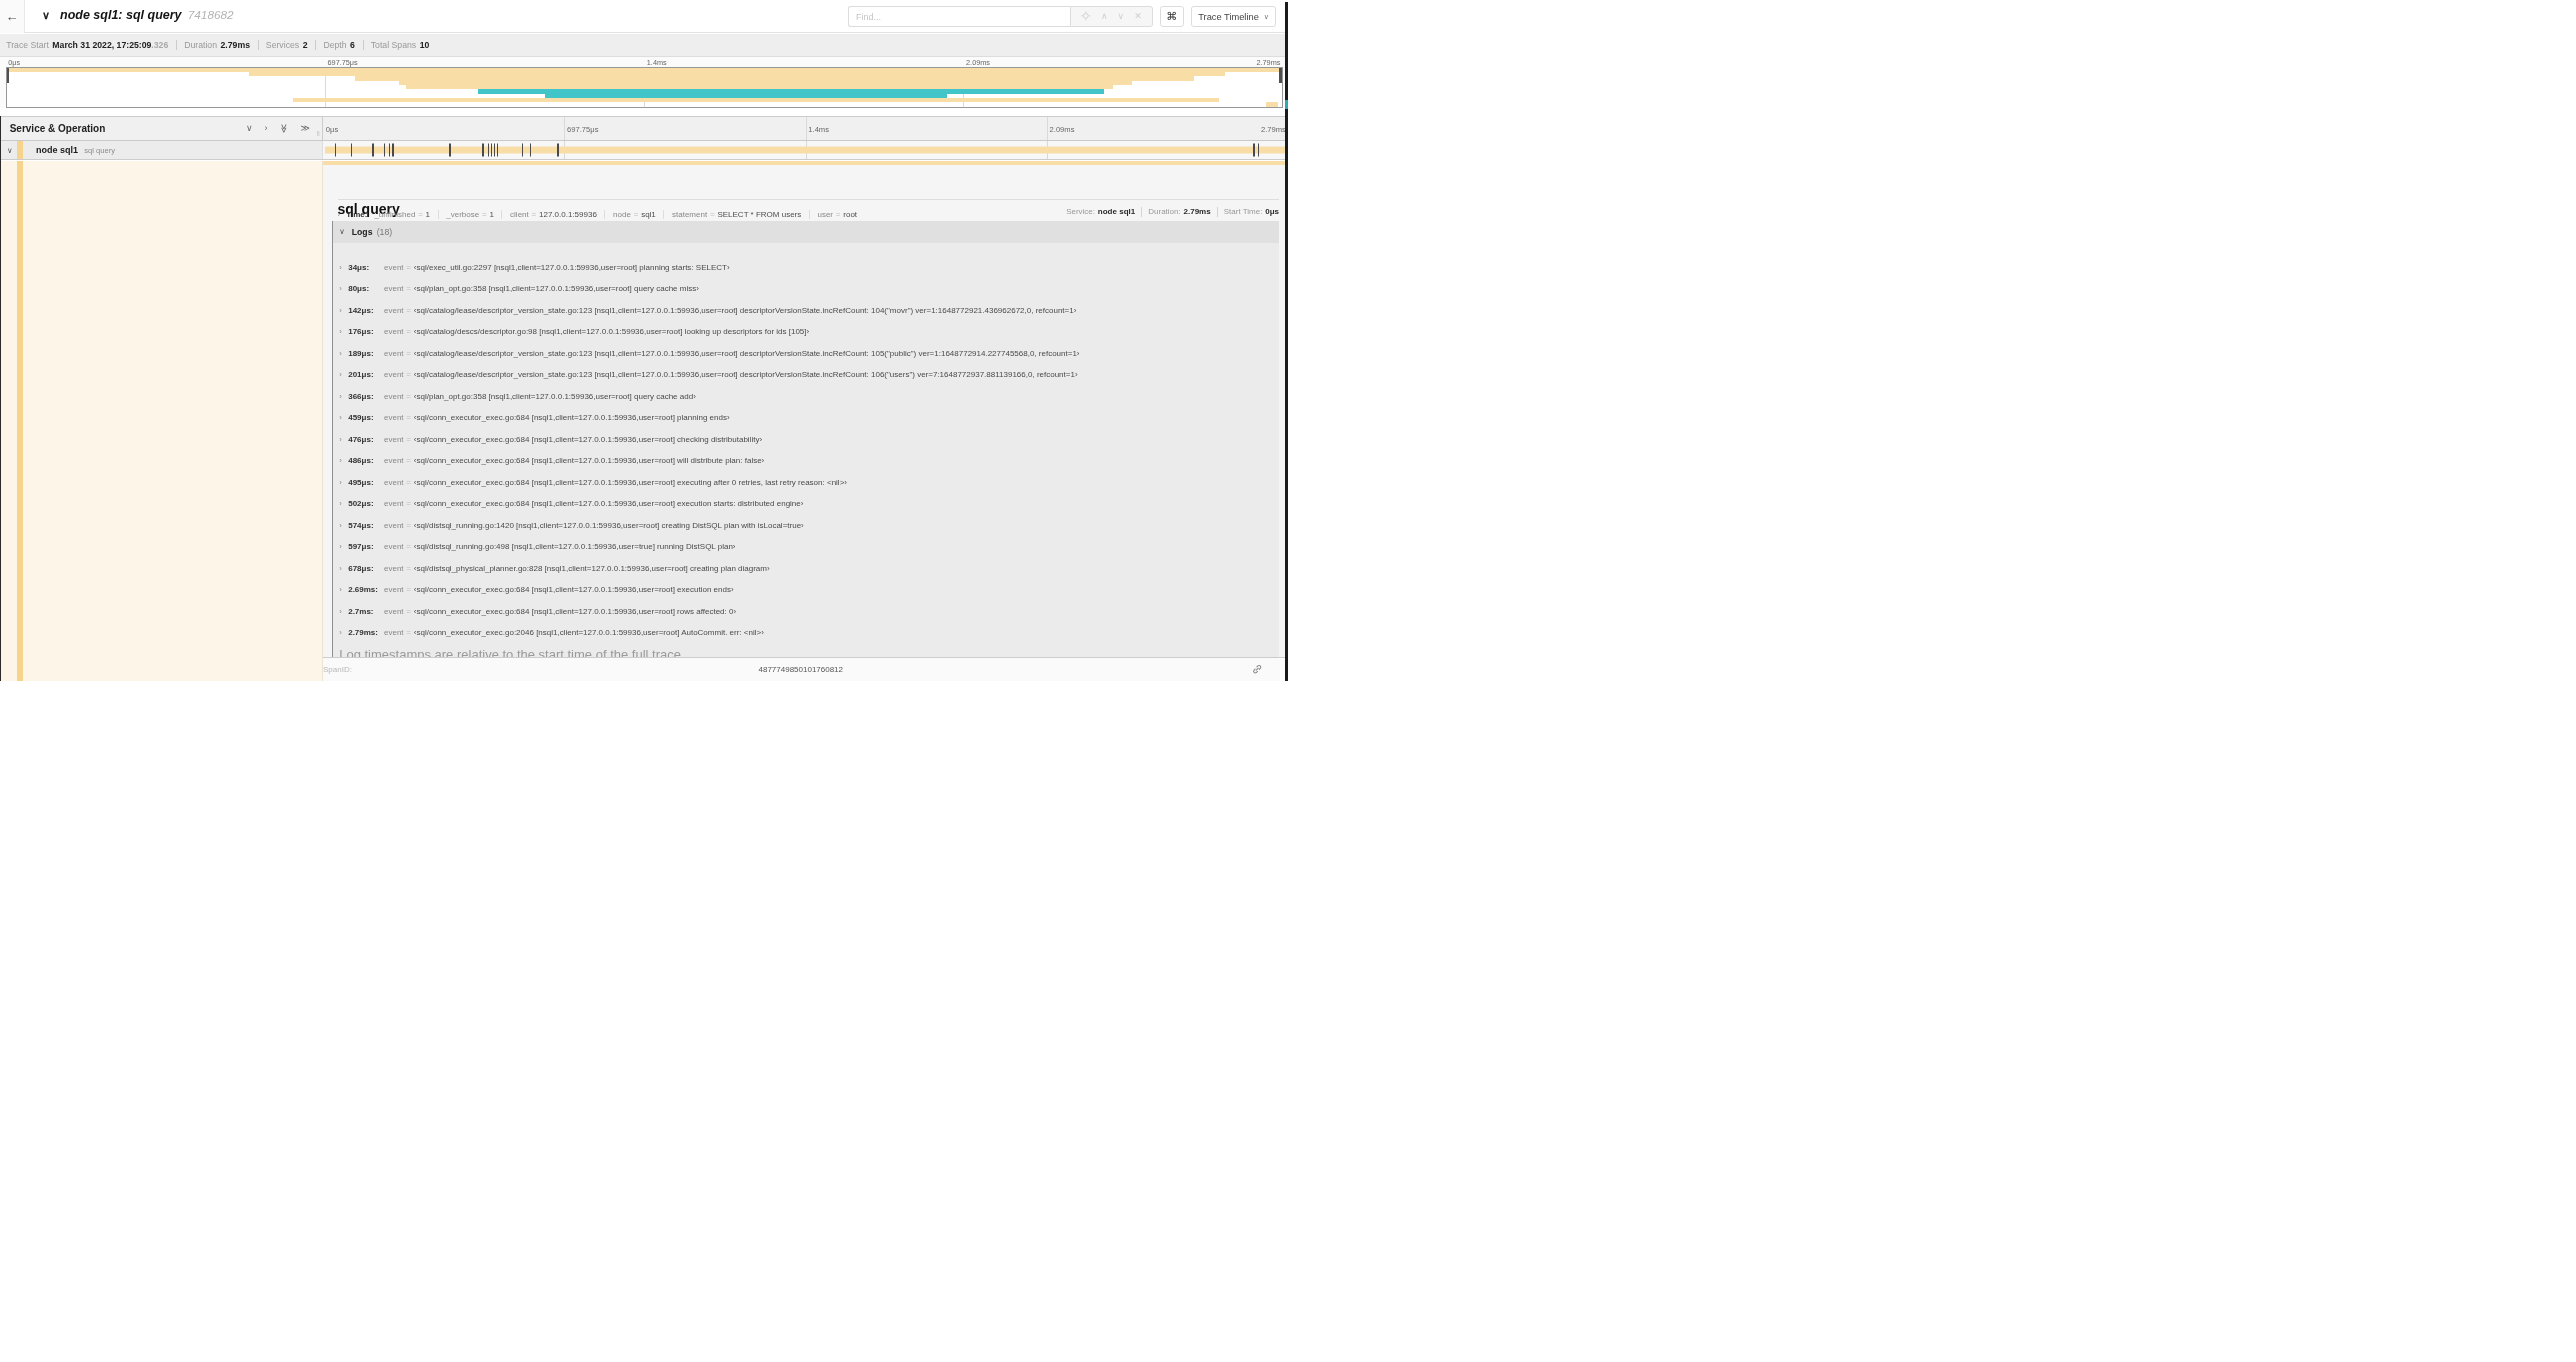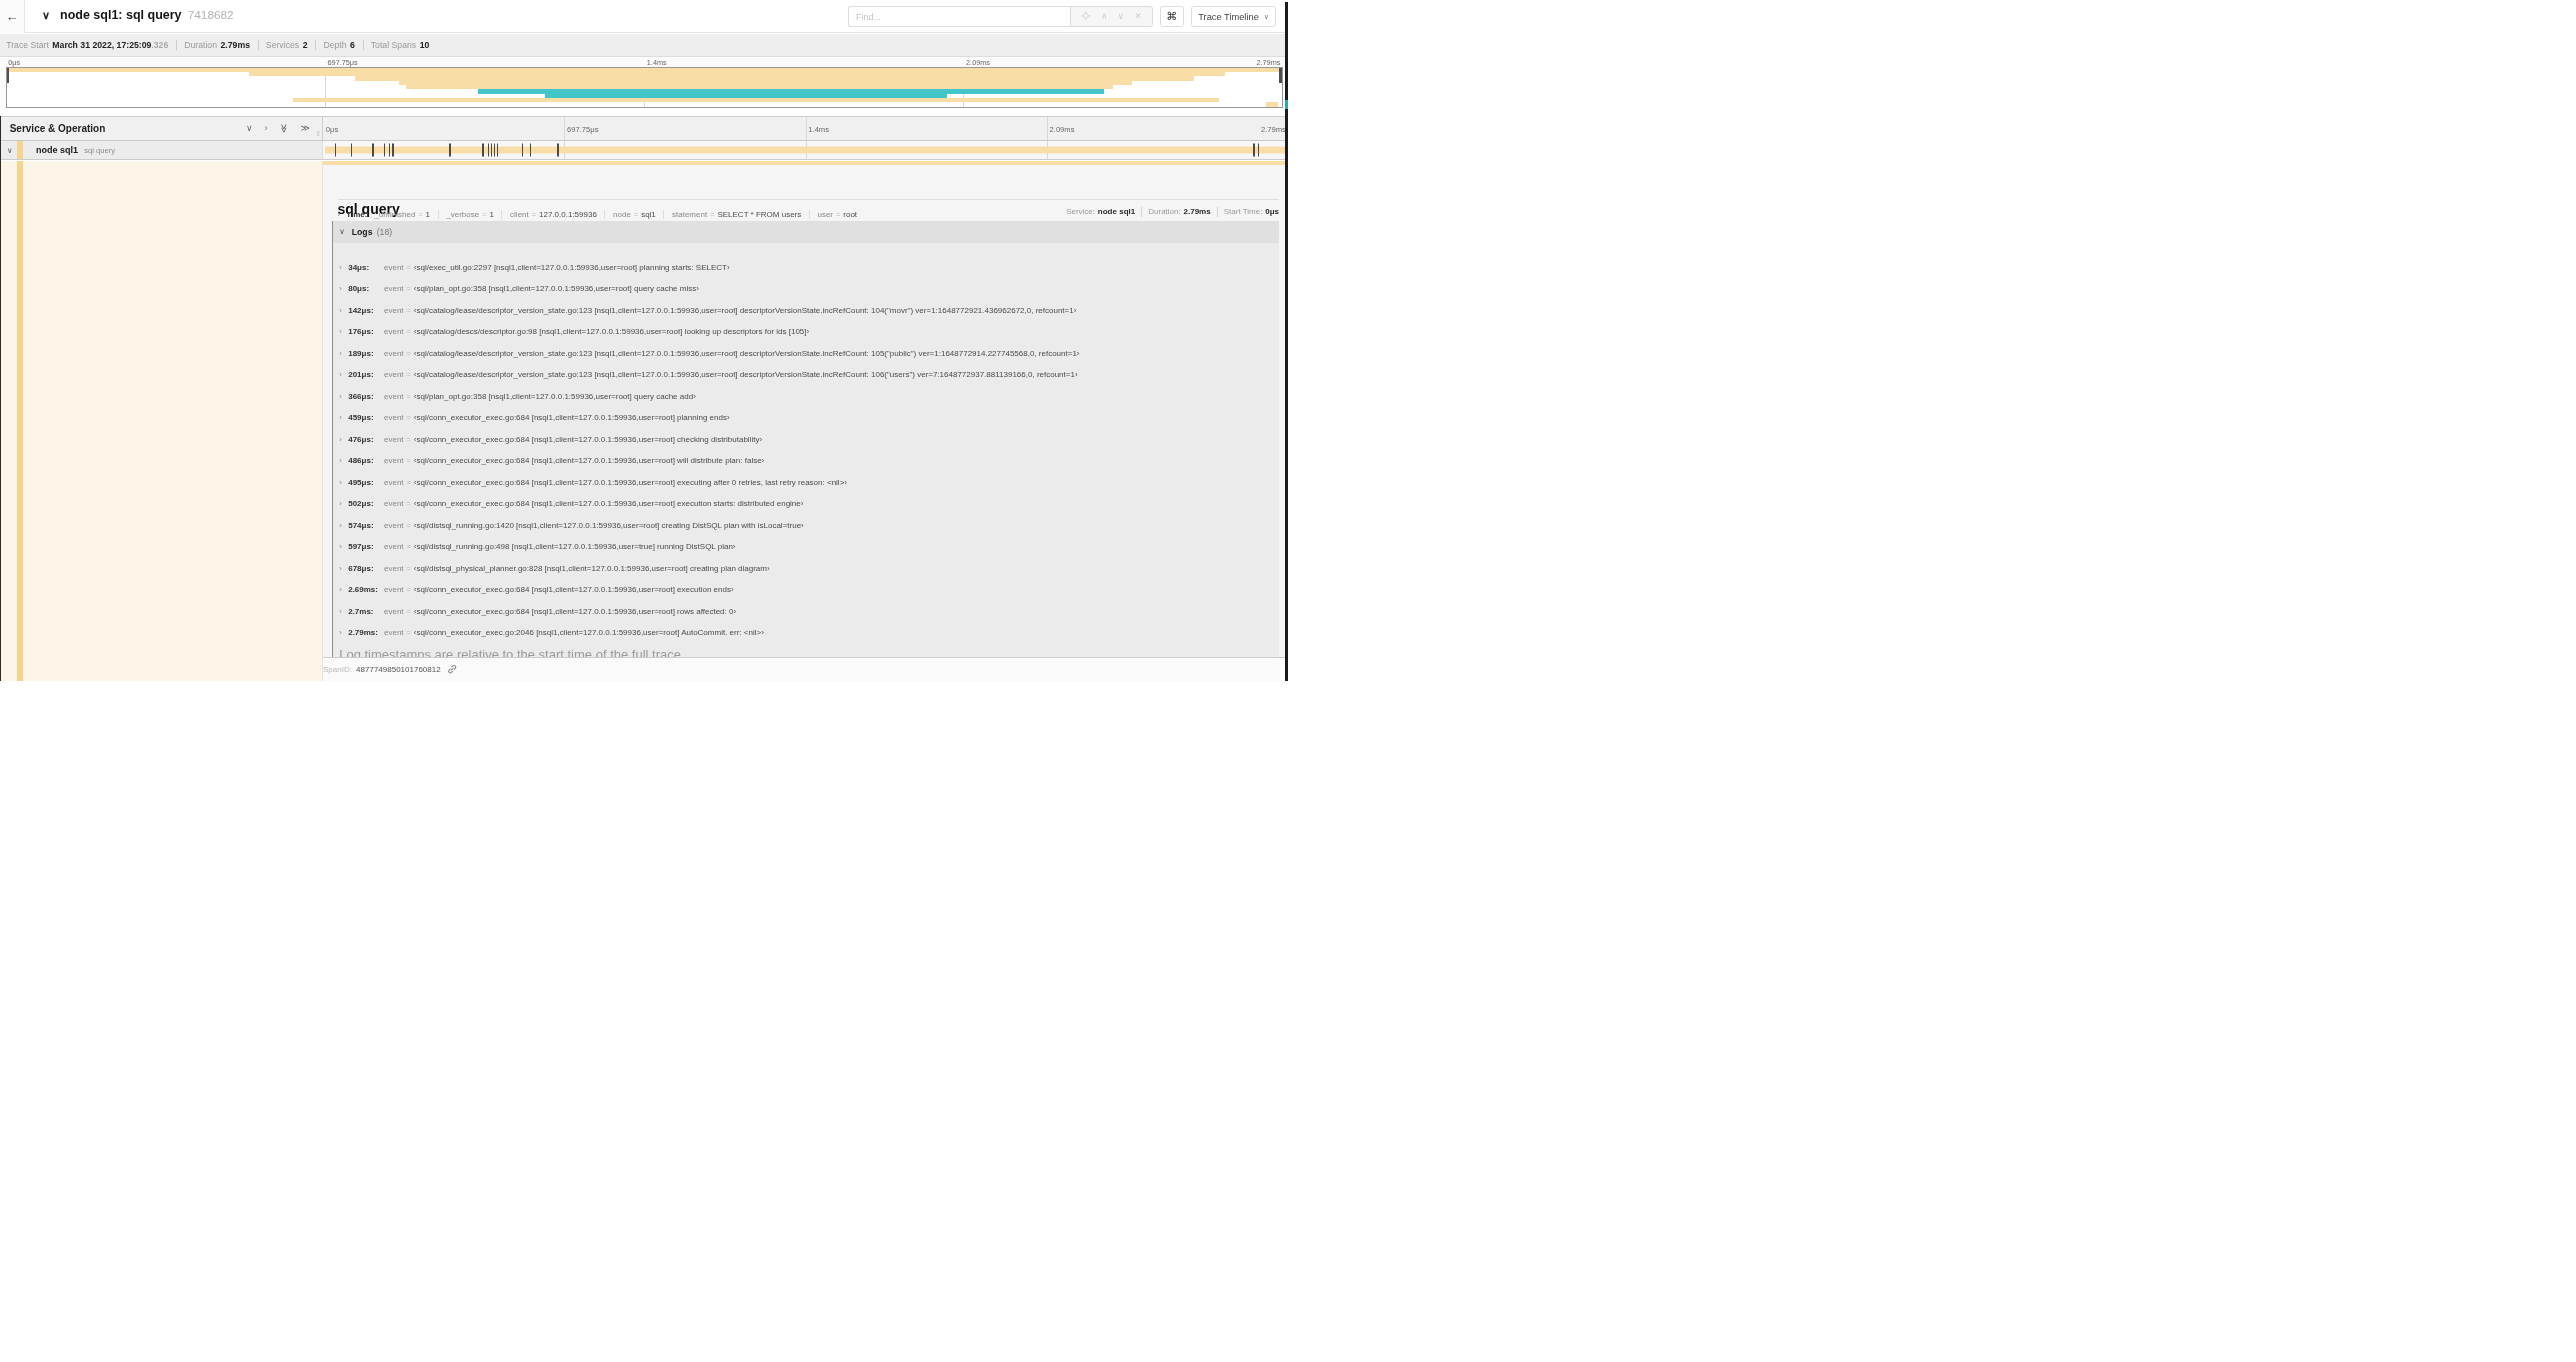--- a/index.html
+++ b/index.html
@@ -4,21 +4,21 @@
 <style>
   * { margin:0; padding:0; box-sizing:border-box; }
   html,body { background:#fff; }
   body { width:1288px; height:681px; position:relative; overflow:hidden;
          font-family:"Liberation Sans", sans-serif; color:#333; }
 
   
   .app-header{position:absolute;top:0;left:0;right:0;height:33px;background:#fff;border-bottom:0.7px solid #e3e3e3;}
   .back-btn{position:absolute;left:0;top:0;width:25px;height:33px;border-right:0.7px solid #e8e8e8;display:flex;align-items:center;justify-content:center;font-size:13px;color:#444;cursor:pointer;background:#fafafa;}
   .title-chevron{position:absolute;left:42px;top:9px;font-size:11px;font-weight:700;color:#222;cursor:pointer;}
-  .page-title{position:absolute;left:60px;top:7.6px;font-size:12.5px;font-weight:700;color:#151515;white-space:nowrap;}
+  .page-title{position:absolute;left:60px;top:7.6px;font-size:12.5px;font-weight:700;color:#151515;white-space:nowrap;font-style:italic;}
   .trace-id{color:#b3b3b3;font-weight:400;font-size:11.8px;margin-left:6.2px;}
   .find-wrap{position:absolute;left:848px;top:6.2px;height:21px;display:flex;}
   .find-input{width:222px;height:21px;border:0.7px solid #dcdcdc;border-right:none;border-radius:2.8px 0 0 2.8px;padding:0 7px;font-size:9px;color:#555;outline:none;font-family:"Liberation Sans",sans-serif;}
   .find-input::placeholder{color:#c5c5c5;}
   .find-suffix{width:83px;height:21px;border:0.7px solid #dcdcdc;border-radius:0 2.8px 2.8px 0;background:#f6f6f6;display:flex;align-items:center;justify-content:space-evenly;color:#cfcfcf;font-size:9px;}
   .find-suffix span{cursor:pointer;line-height:1;}
   .cmd-btn{position:absolute;left:1160px;top:6.2px;width:23.5px;height:21px;border:0.7px solid #dcdcdc;border-radius:2.8px;background:#fff;display:flex;align-items:center;justify-content:center;font-size:11px;color:#333;cursor:pointer;}
   .view-btn{position:absolute;left:1191px;top:6.2px;width:85px;height:21px;border:0.7px solid #dcdcdc;border-radius:2.8px;background:#fff;display:flex;align-items:center;justify-content:center;gap:4.8px;font-size:9.3px;color:#444;cursor:pointer;}
   .view-btn .vchev{font-size:7px;color:#777;}
 
@@ -87,21 +87,21 @@
   .logs-count{color:#777;margin-left:4.2px;text-align:center;}
   .logs-body{position:absolute;top:21.5px;left:0;right:0;bottom:0;background:#ebebeb;padding-top:14px;overflow:hidden;}
   .log-row{height:21.5px;display:flex;align-items:center;padding-left:6.2px;font-size:8px;white-space:nowrap;cursor:pointer;overflow:hidden;}
   .lr-chevron{color:#888;font-size:7.6px;width:9px;flex:none;}
   .lr-time{font-weight:700;color:#333;min-width:33px;flex:none;}
   .lr-key{color:#888;margin-left:2.8px;}
   .lr-eq{color:#bbb;margin:0 2.8px;}
   .lr-val{color:#4a4a4a;}
   .logs-footer{margin-top:3.5px;padding-left:6.2px;font-size:13px;color:#9a9a9a;}
 
-  .bottom-bar{position:absolute;left:323px;right:8px;bottom:0;height:23px;background:#fafafa;display:flex;align-items:center;justify-content:flex-start;padding-right:18px;font-size:8px;}
+  .bottom-bar{position:absolute;left:323px;right:8px;bottom:0;height:23px;background:#fafafa;display:flex;align-items:center;justify-content:space-between;padding-right:18px;font-size:8px;}
   .spanid-label{color:#b8b8b8;}
   .spanid-value{color:#555;margin-left:4.2px;}
   .link-icon{margin-left:6.2px;cursor:pointer;display:flex;align-items:center;}
 
   
   .left-edge{position:absolute;left:0;top:116px;bottom:0;width:1.4px;background:#2b2b2b;}
   .right-edge{position:absolute;right:0;top:2.1px;bottom:0;width:2.8px;background:#1b1b1b;}
   .right-edge-teal{position:absolute;right:0;top:100px;height:9px;width:2.8px;background:#2fa9ad;}
 </style>
 </head>

